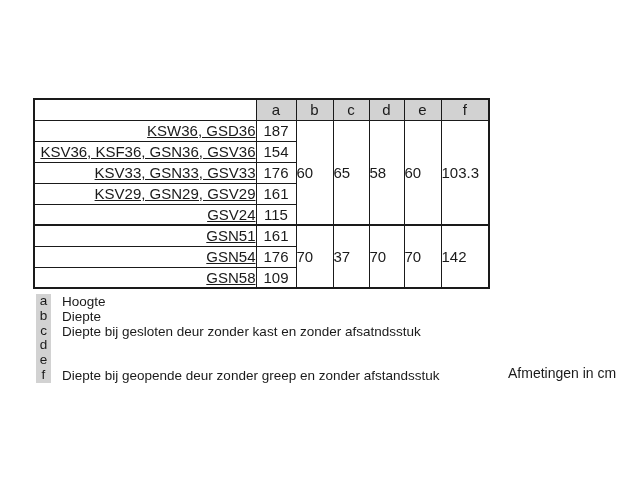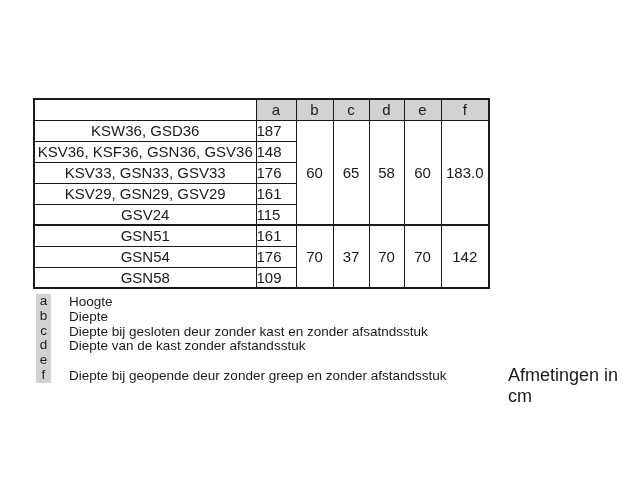--- a/index.html
+++ b/index.html
@@ -25,36 +25,36 @@
     overflow: hidden;
     white-space: nowrap;
   }
   table.dims th {
     background: #d2d2d2;
     height: 21px;
     text-align: center;
   }
   table.dims th.model-h { background: #ffffff; }
   table.dims td { height: 21px; background: #ffffff; }
-  td.model { text-align: center; padding-left: 7px; }
-  td.num { text-align: left; }
-  td.shared { text-align: center; vertical-align: middle; }
+  td.model { text-align: right; padding-left: 7px; text-decoration: underline; }
+  td.num { text-align: center; }
+  td.shared { vertical-align: middle; }
   tr.sep td { border-top: 2px solid #1a1a1a; margin-top: 32px; }
 
   
   .legend { position: absolute; left: 36px; top: 294px; font-size: 13.5px; }
   .legend-row { display: flex; align-items: center; height: 14.8px; }
   .legend-key {
     width: 15px; min-width: 15px; height: 100%;
     background: #d2d2d2; text-align: center; line-height: 14.8px;
   }
-  .legend-label { margin-left: 18px; white-space: nowrap; }
+  .legend-label { margin-left: 11px; white-space: nowrap; }
 
   
-  .units-note { position: absolute; left: 508px; top: 365px; font-size: 18px; }
+  .units-note { position: absolute; left: 508px; top: 365px; font-size: 14px; }
 </style>
 </head>
 <body>
 
 <div class="page">
 
   <table class="dims">
     <colgroup>
       <col style="width:222px">
         <col style="width:40px">
@@ -75,25 +75,25 @@
       <th>f</th>
     </tr>
 
     <tr>
       <td class="model">KSW36, GSD36</td>
       <td class="num">187</td>
       <td class="shared" rowspan="5">60</td>
       <td class="shared" rowspan="5">65</td>
       <td class="shared" rowspan="5">58</td>
       <td class="shared" rowspan="5">60</td>
-      <td class="shared" rowspan="5">183.0</td>
+      <td class="shared" rowspan="5">103.3</td>
     </tr>
     <tr>
       <td class="model">KSV36, KSF36, GSN36, GSV36</td>
-      <td class="num">148</td>
+      <td class="num">154</td>
     </tr>
     <tr>
       <td class="model">KSV33, GSN33, GSV33</td>
       <td class="num">176</td>
     </tr>
     <tr>
       <td class="model">KSV29, GSN29, GSV29</td>
       <td class="num">161</td>
     </tr>
     <tr>
@@ -129,21 +129,20 @@
     <div class="legend-row">
       <span class="legend-key">b</span>
       <span class="legend-label">Diepte</span>
     </div>
     <div class="legend-row">
       <span class="legend-key">c</span>
       <span class="legend-label">Diepte bij gesloten deur zonder kast en zonder afsatndsstuk</span>
     </div>
     <div class="legend-row">
       <span class="legend-key">d</span>
-      <span class="legend-label">Diepte van de kast zonder afstandsstuk</span>
     </div>
     <div class="legend-row">
       <span class="legend-key">e</span>
     </div>
     <div class="legend-row">
       <span class="legend-key">f</span>
       <span class="legend-label">Diepte bij geopende deur zonder greep en zonder afstandsstuk</span>
     </div>
   </div>
 

